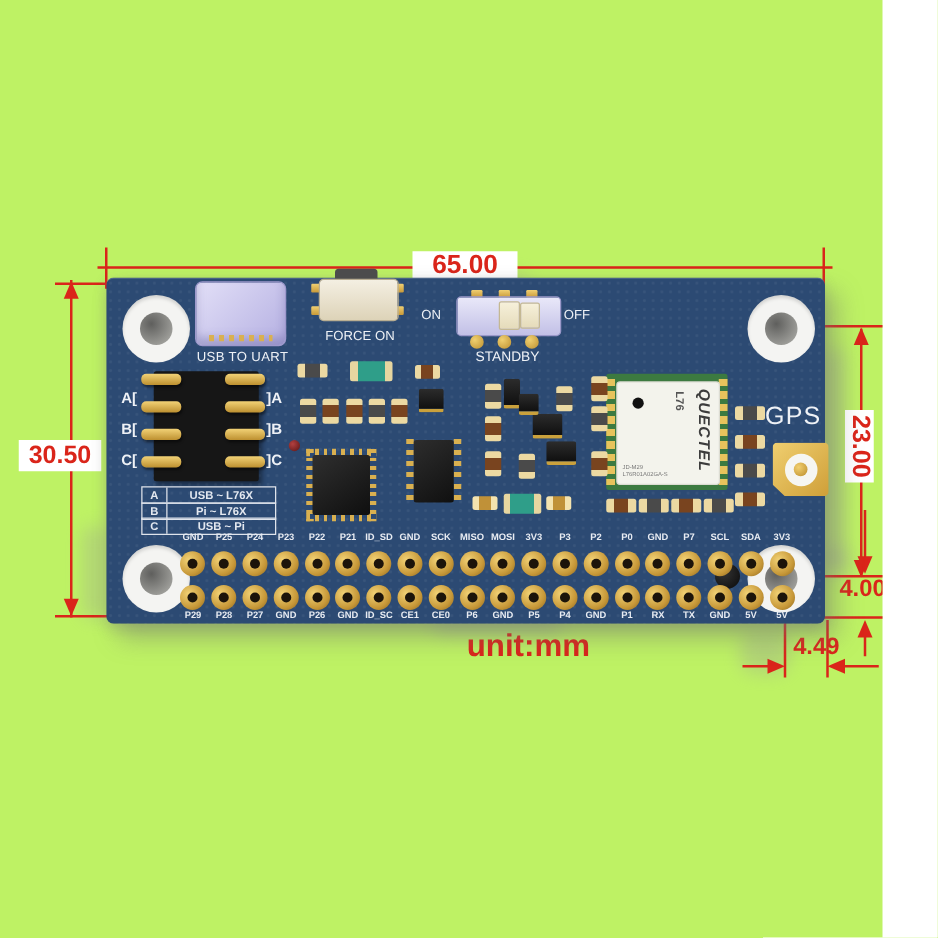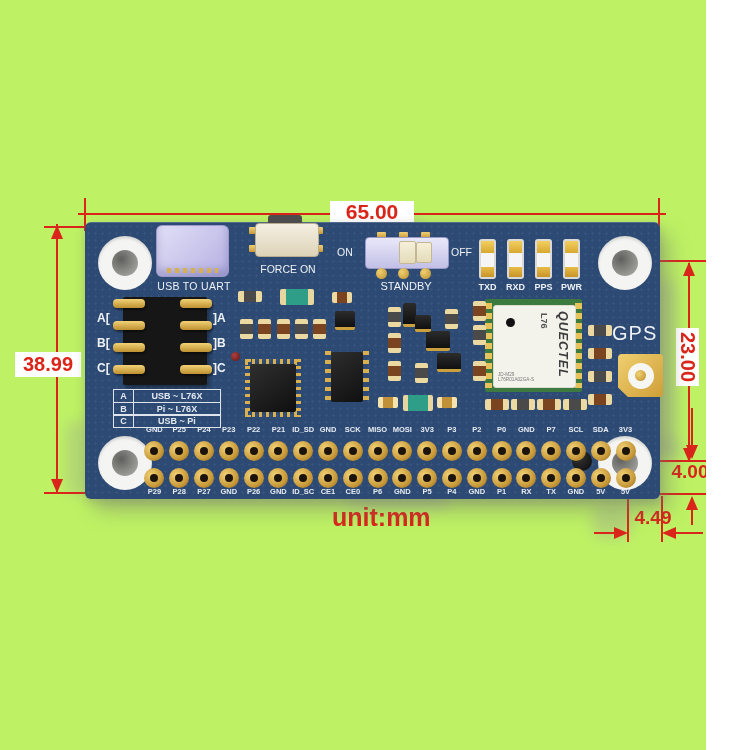--- a/index.html
+++ b/index.html
@@ -121,21 +121,21 @@
   <div class="rline" style="left:78px;top:213px;width:588px;height:2px;"></div>
   <div class="rline" style="left:84px;top:198px;width:2px;height:33px;"></div>
   <div class="rline" style="left:658px;top:198px;width:2px;height:33px;"></div>
   <div class="rlabel" style="left:330px;top:201px;width:84px;font-size:21px;">65.00</div>
 
   <div class="rline" style="left:56px;top:224px;width:2px;height:270px;"></div>
   <div class="arr up" style="left:51px;top:225px;"></div>
   <div class="arr down" style="left:51px;top:479px;"></div>
   <div class="rline" style="left:44px;top:226px;width:62px;height:2px;"></div>
   <div class="rline" style="left:44px;top:492px;width:76px;height:2px;"></div>
-  <div class="rlabel" style="left:15px;top:352px;width:66px;font-size:20px;padding:2px 0;">38.99</div>
+  <div class="rlabel" style="left:15px;top:352px;width:66px;font-size:20px;padding:2px 0;">30.50</div>
 
   <div class="rline" style="left:688px;top:263px;width:2px;height:198px;"></div>
   <div class="arr up" style="left:683px;top:262px;"></div>
   <div class="arr down" style="left:683px;top:448px;"></div>
   <div class="rline" style="left:646px;top:260px;width:92px;height:2px;"></div>
   <div class="rline" style="left:622px;top:460px;width:90px;height:2px;"></div>
   <div class="rlabel vlabel" style="left:676px;top:328px;font-size:20px;padding:4px 1px;">23.00</div>
 
   <div class="rline" style="left:691px;top:408px;width:2px;height:38px;"></div>
   <div class="arr down" style="left:686px;top:445px;"></div>
@@ -145,21 +145,21 @@
   <div class="rline" style="left:691px;top:509px;width:2px;height:16px;"></div>
 
   <div class="rline" style="left:627px;top:496px;width:2px;height:46px;"></div>
   <div class="rline" style="left:661px;top:496px;width:2px;height:46px;"></div>
   <div class="rline" style="left:594px;top:532px;width:22px;height:2px;"></div>
   <div class="arr right" style="left:614px;top:527px;"></div>
   <div class="arr left" style="left:662px;top:527px;"></div>
   <div class="rline" style="left:675px;top:532px;width:28px;height:2px;"></div>
   <div class="rlabel" style="left:626px;top:508px;width:54px;font-size:19px;background:transparent;">4.49</div>
 
-  <div class="unit" style="left:332px;top:503px;width:140px;text-align:left;">unit:mm</div>
+  <div class="unit" style="left:332px;top:503px;width:140px;text-align:right;">unit:mm</div>
 
   <div class="board">
 
     <div class="hole" style="left:13px;top:13px;"></div>
     <div class="hole" style="left:513px;top:13px;"></div>
     <div class="hole" style="left:13px;top:213px;"></div>
     <div class="hole" style="left:513px;top:213px;"></div>
 
     <div class="usb" style="left:71px;top:2px;width:71px;height:50px;"></div>
     <div class="silk" style="left:52px;top:57px;width:114px;text-align:center;font-size:10.5px;letter-spacing:.3px;">USB TO UART</div>
@@ -178,38 +178,20 @@
     <div class="switch" style="left:280px;top:14px;width:82px;height:30px;"></div>
     <div class="knob" style="left:314px;top:18px;width:15px;height:21px;"></div>
     <div class="knob" style="left:331px;top:19px;width:14px;height:19px;"></div>
     <div class="gpin" style="left:291px;top:45px;width:11px;height:11px;"></div>
     <div class="gpin" style="left:313px;top:45px;width:11px;height:11px;"></div>
     <div class="gpin" style="left:335px;top:45px;width:11px;height:11px;"></div>
     <div class="silk" style="left:252px;top:23px;font-size:10.5px;">ON</div>
     <div class="silk" style="left:366px;top:23px;font-size:10.5px;">OFF</div>
     <div class="silk" style="left:280px;top:57px;width:82px;text-align:center;font-size:11px;">STANDBY</div>
 
-    <div class="leds" style="left:394px;top:16px;">
-        <div class="ledwrap">
-        <div class="led"></div>
-        <div class="ledlbl">TXD</div>
-      </div>
-        <div class="ledwrap">
-        <div class="led"></div>
-        <div class="ledlbl">RXD</div>
-      </div>
-        <div class="ledwrap">
-        <div class="led"></div>
-        <div class="ledlbl">PPS</div>
-      </div>
-        <div class="ledwrap">
-        <div class="led"></div>
-        <div class="ledlbl">PWR</div>
-      </div>
-      </div>
 
     <div class="gpspad" style="left:400px;top:76px;width:97px;height:93px;"></div>
     <div class="gpsmod" style="left:408px;top:82px;width:81px;height:81px;">
       <div class="dot" style="left:12px;top:12px;width:9px;height:9px;"></div>
       <div class="quectel" style="right:5px;top:5px;font-size:12.5px;">QUECTEL</div>
       <div class="l76" style="right:26px;top:7px;font-size:9px;">L76</div>
       <div class="modcode" style="left:4px;bottom:4px;">
         <div>JD-M29</div>
         <div>L76R01A02GA-S</div>
       </div>

